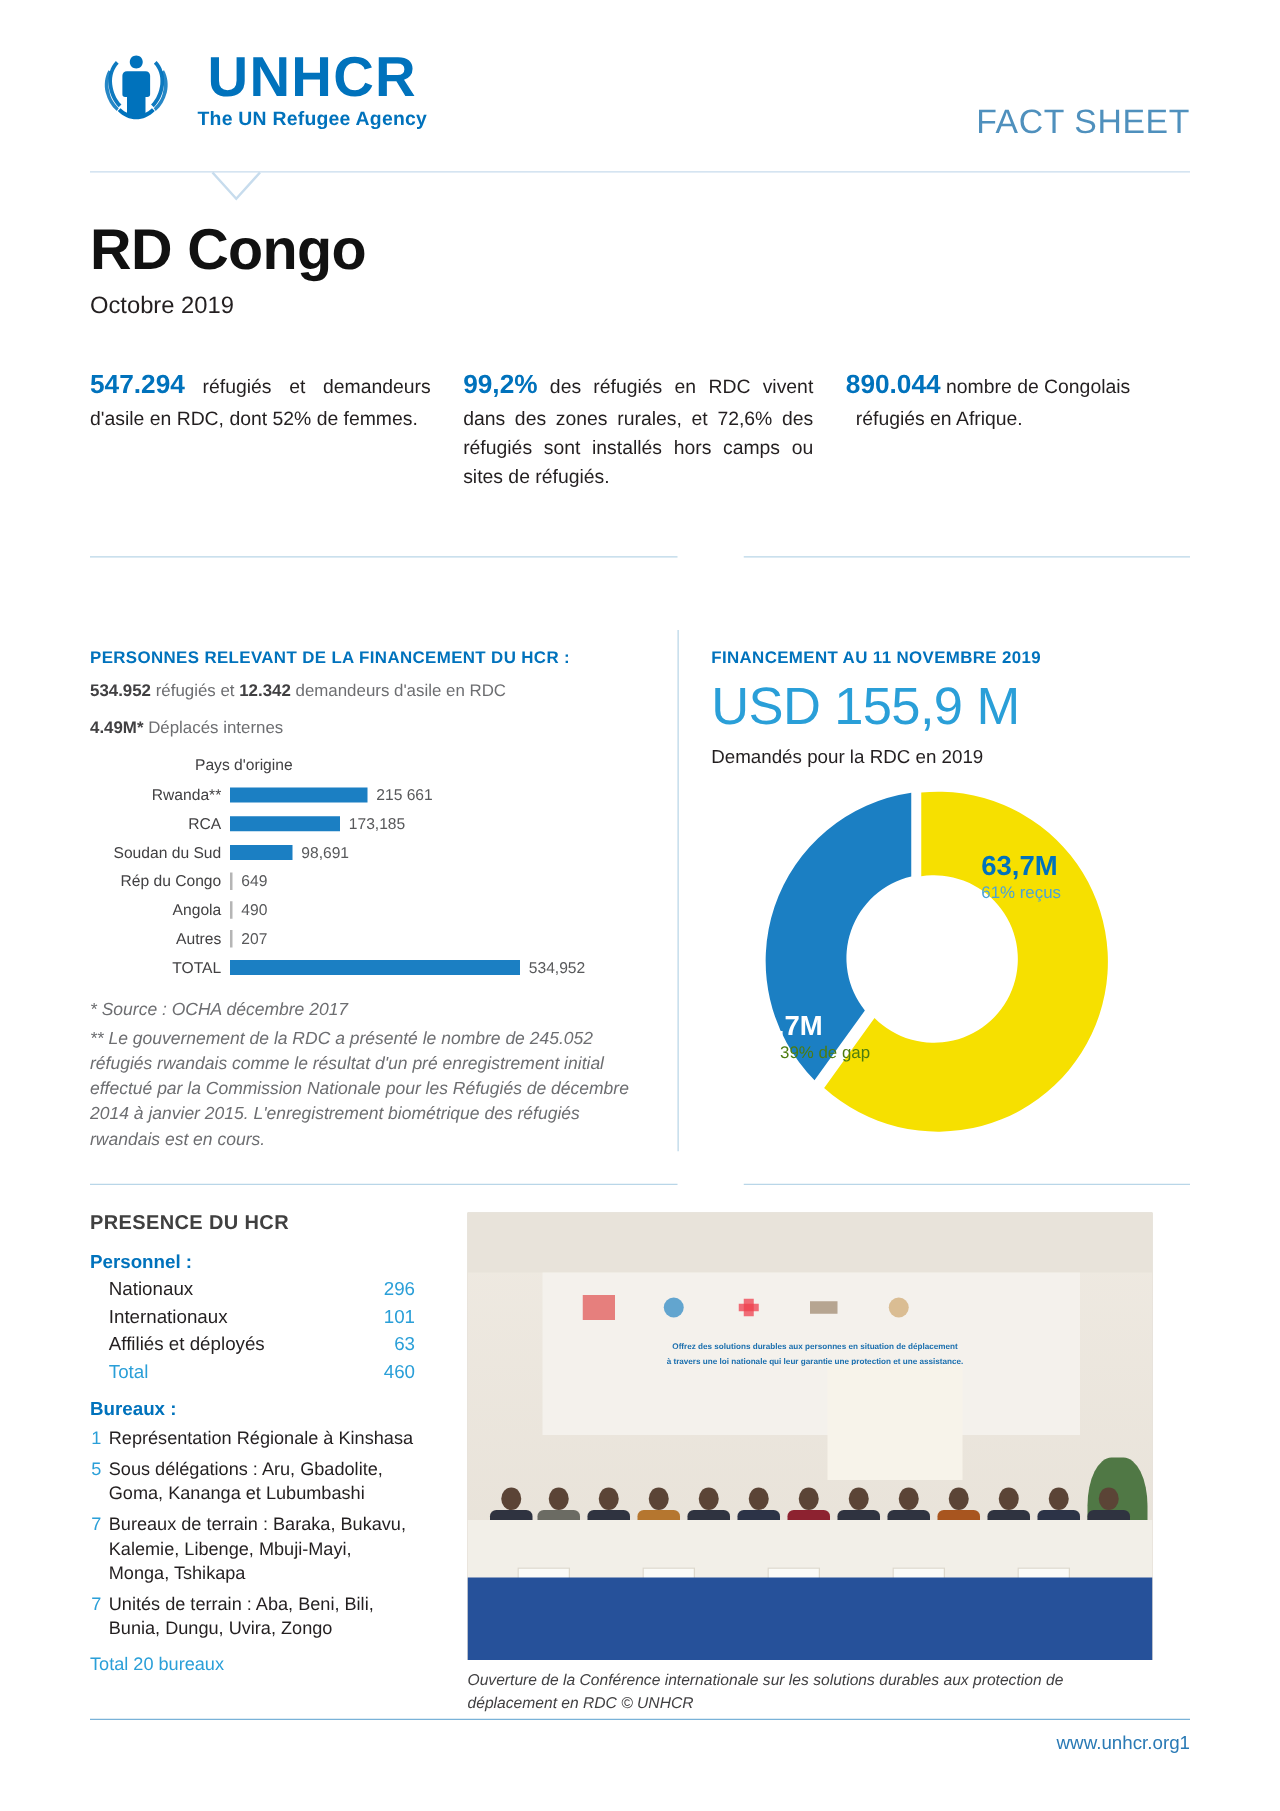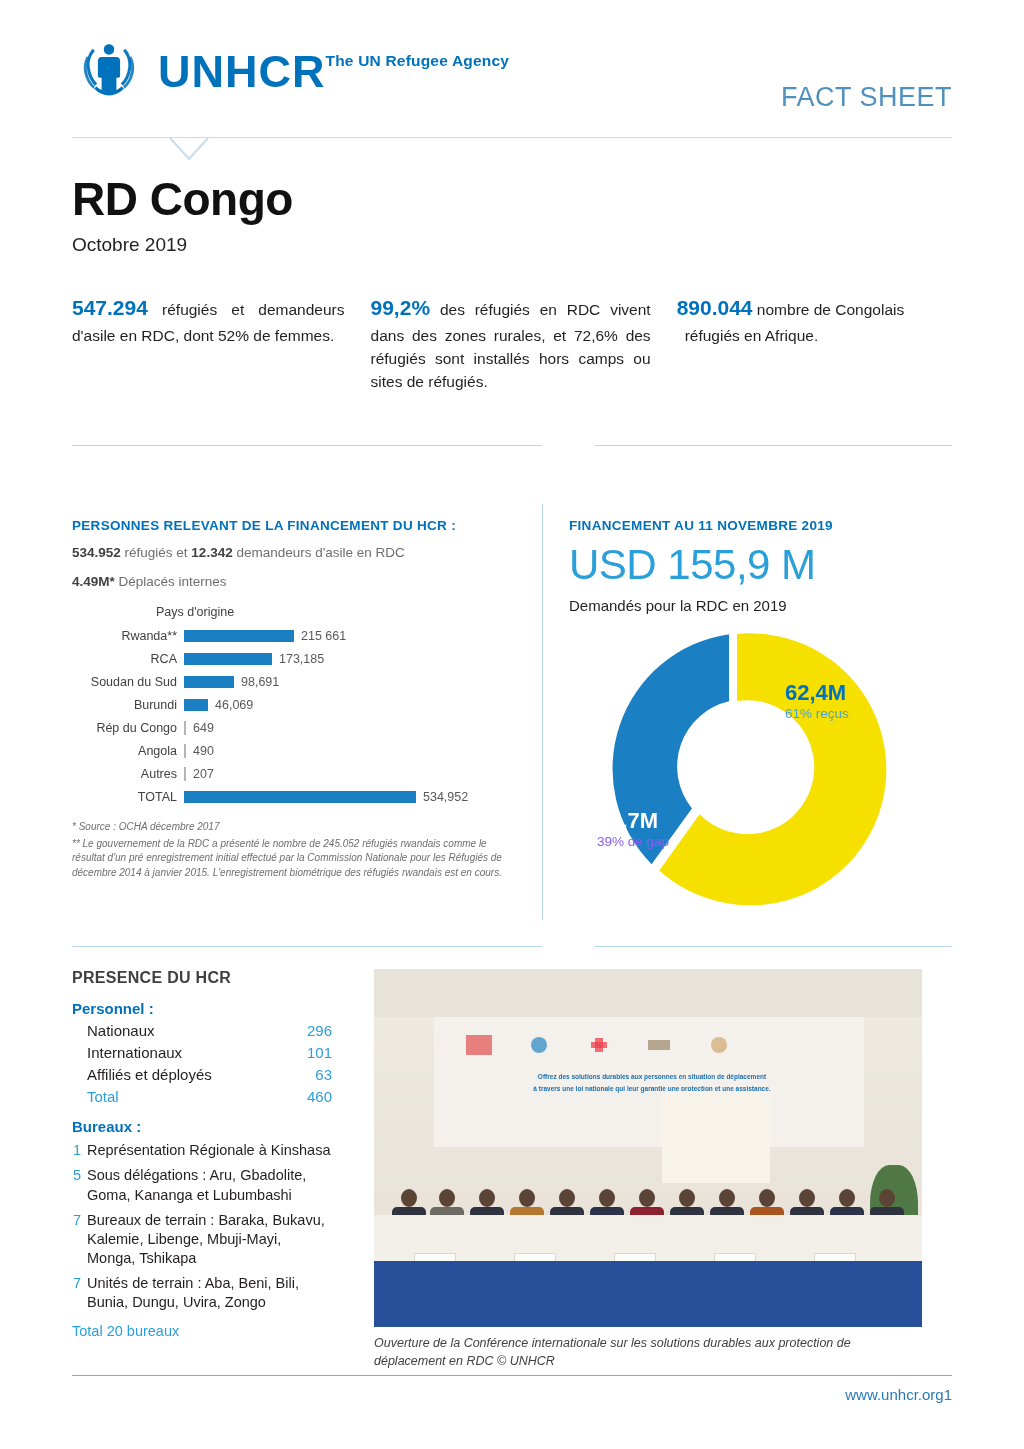--- a/index.html
+++ b/index.html
@@ -10,21 +10,21 @@
     color: #231f20;
     position: relative;
     overflow: hidden;
   }
   .page { width: 1024px; height: 1449px; position: relative; padding: 0 72px; }
 
   
   .header { display: flex; align-items: flex-start; justify-content: space-between; padding-top: 34px; }
   .logo-wrap { display: flex; align-items: center; gap: 12px; }
   .logo-mark { width: 74px; height: 74px; flex: none; }
-  .logo-text { display: flex; flex-direction: row; line-height: 1; }
+  .logo-text { display: flex; flex-direction: column; line-height: 1; align-items: center; }
   .logo-unhcr { font-size: 45px; font-weight: bold; color: #0072bc; letter-spacing: 1px; }
   .logo-tag { font-size: 15.5px; font-weight: bold; color: #0072bc; margin-top: 4px; letter-spacing: .2px; }
   .fact-sheet { font-size: 27px; color: #4f90bd; letter-spacing: .5px; padding-top: 48px; }
 
   .header-rule { position: relative; margin-top: 24px; border-top: 1.5px solid #c7dced; height: 1px; }
   .chev { position: absolute; left: 96px; top: -1px; width: 42px; height: 26px; }
 
   
   .title-block { margin-top: 34px; }
   .doc-title { font-size: 46px; font-weight: bold; letter-spacing: -.5px; color: #111; }
@@ -59,35 +59,35 @@
   .chart { margin-top: 16px; }
   .chart-title { font-size: 12.5px; color: #414042; margin-left: 84px; margin-bottom: 5px; }
   .bar-row { display: flex; align-items: center; height: 23px; }
   .bar-label { width: 112px; text-align: right; font-size: 12.5px; color: #414042; padding-right: 7px; }
   .bar-area { flex: 1; display: flex; align-items: center; height: 100%; }
   .bar { height: 12px; background: #1b7fc3; }
   .bar.tick { width: 2px; height: 14px; background: #b5b5b5; }
   .bar.total { background: #1b7fc3; }
   .bar-val { font-size: 12.5px; color: #58595b; padding-left: 7px; white-space: nowrap; }
 
-  .footnotes { margin-top: 12px; font-size: 10px; font-style: italic; color: #6d6e71; line-height: 1.45; }
+  .footnotes { margin-top: 12px; font-size: 14px; font-style: italic; color: #6d6e71; line-height: 1.45; }
   .footnotes p + p { margin-top: 2px; }
 
   
   .fund-head { color: #0072bc; font-weight: bold; font-size: 13.5px; letter-spacing: .3px; margin-top: 14px; }
   .fund-amount { color: #2a9fd8; font-size: 42px; margin-top: 8px; letter-spacing: -.5px; }
   .fund-sub { font-size: 15px; color: #231f20; margin-top: 8px; }
   .donut-wrap { position: relative; width: 330px; height: 300px; margin-top: 6px; margin-left: 18px; }
   .donut-label { position: absolute; text-align: left; }
   .dl-amount { font-weight: bold; font-size: 22px; }
   .dl-sub { font-size: 13.5px; }
   .lbl-received { left: 198px; top: 60px; color: #0072bc; }
   .lbl-received .dl-sub { color: #4aa3d8; }
   .lbl-gap { left: 10px; top: 188px; color: #ffffff; }
-  .lbl-gap .dl-sub { color: #8b5cf6; }
+  .lbl-gap .dl-sub { color: #4d7c0f; margin-left: 27px; }
 
   
   .bottom { display: flex; margin-top: 22px; }
   .presence { width: 280px; padding-right: 20px; }
   .presence-head { color: #404040; font-weight: bold; font-size: 16px; letter-spacing: .3px; }
   .sub-head { color: #0072bc; font-weight: bold; font-size: 15px; margin-top: 13px; }
   .staff-row { display: flex; justify-content: space-between; font-size: 15px; margin-top: 5px; color: #231f20; margin-left: 15px; }
   .staff-row .num { color: #2a9fd8; }
   .staff-row.total { color: #2a9fd8; }
   .office-item { display: flex; font-size: 14.5px; margin-top: 6px; line-height: 1.32; }
@@ -208,27 +208,20 @@
             </div>
         </div>
         <div class="bar-row">
           <div class="bar-label">Soudan du Sud</div>
           <div class="bar-area">
               <div class="bar" style="width:50px"></div>
               <div class="bar-val">98,691</div>
             </div>
         </div>
         <div class="bar-row">
-          <div class="bar-label">Burundi</div>
-          <div class="bar-area">
-              <div class="bar" style="width:24px"></div>
-              <div class="bar-val">46,069</div>
-            </div>
-        </div>
-        <div class="bar-row">
           <div class="bar-label">Rép du Congo</div>
           <div class="bar-area">
               <div class="bar tick"></div>
               <div class="bar-val">649</div>
             </div>
         </div>
         <div class="bar-row">
           <div class="bar-label">Angola</div>
           <div class="bar-area">
               <div class="bar tick"></div>
@@ -265,21 +258,21 @@
       <div class="fund-sub">Demandés pour la RDC en 2019</div>
 
       <div class="donut-wrap">
         <svg viewBox="0 0 300 300" width="300" height="300">
 
           <path d="M150 14 A136 136 0 1 1 72.3 250.4 L112.6 194.3 A67 67 0 1 0 150 81 Z" fill="#f6e000"></path>
 
           <path d="M64.6 244.2 A136 136 0 0 1 142 14.2 L142 81.2 A67 67 0 0 0 104.9 188.4 Z" fill="#1b7fc3"></path>
         </svg>
         <div class="donut-label lbl-received">
-          <div class="dl-amount">62,4M</div>
+          <div class="dl-amount">63,7M</div>
           <div class="dl-sub">61% reçus</div>
         </div>
         <div class="donut-label lbl-gap">
           <div class="dl-amount">60,7M</div>
           <div class="dl-sub">39% de gap</div>
         </div>
       </div>
     </div>
   </div>
 

